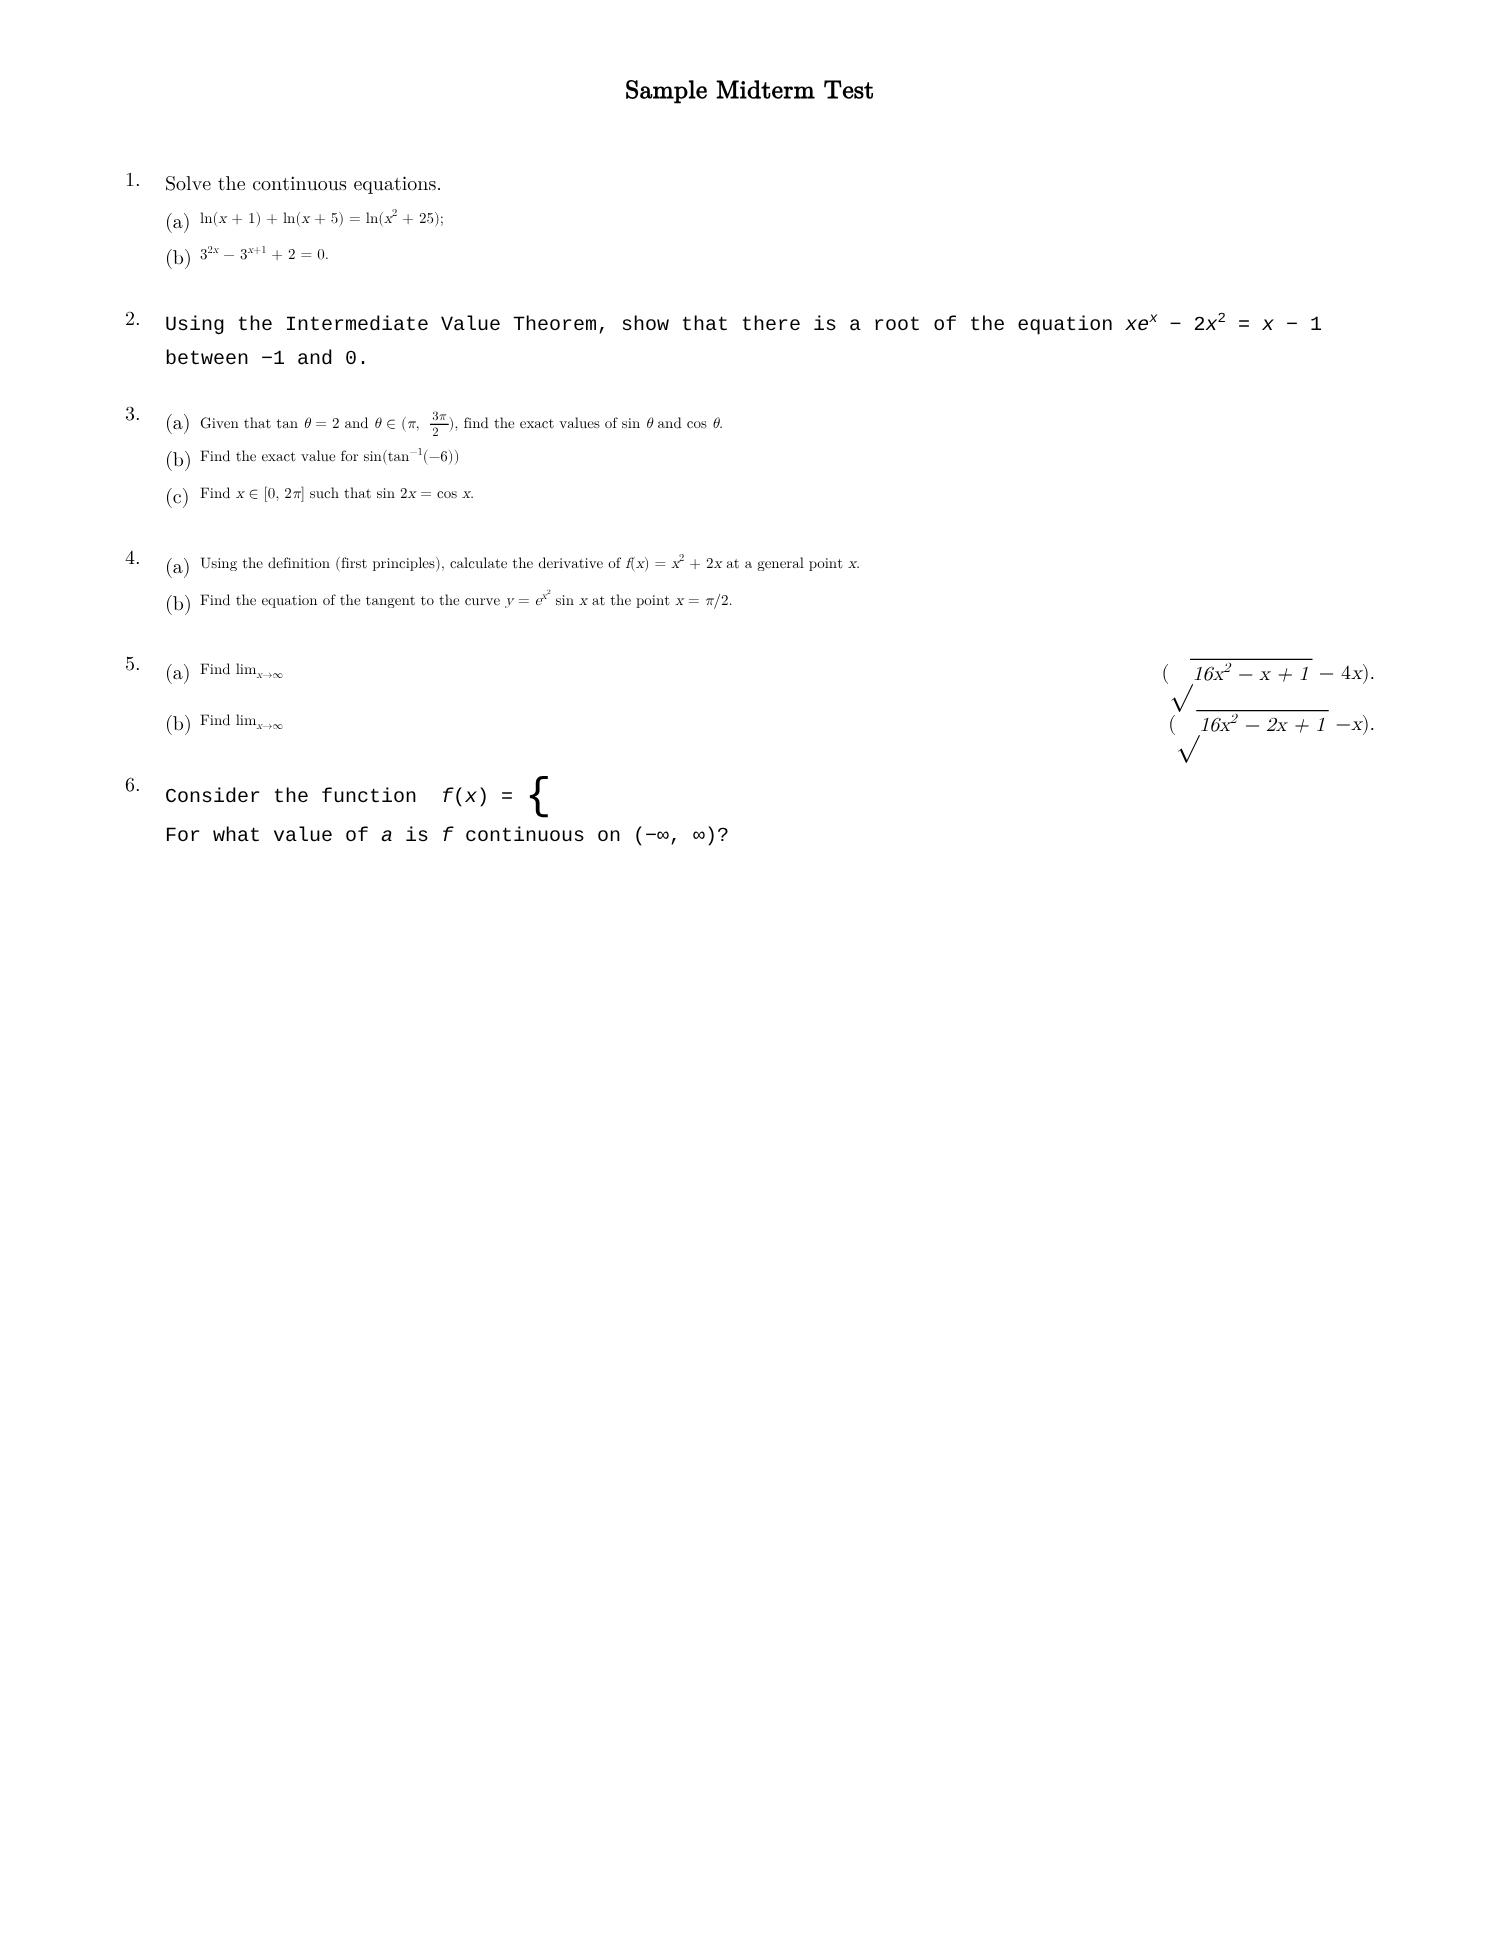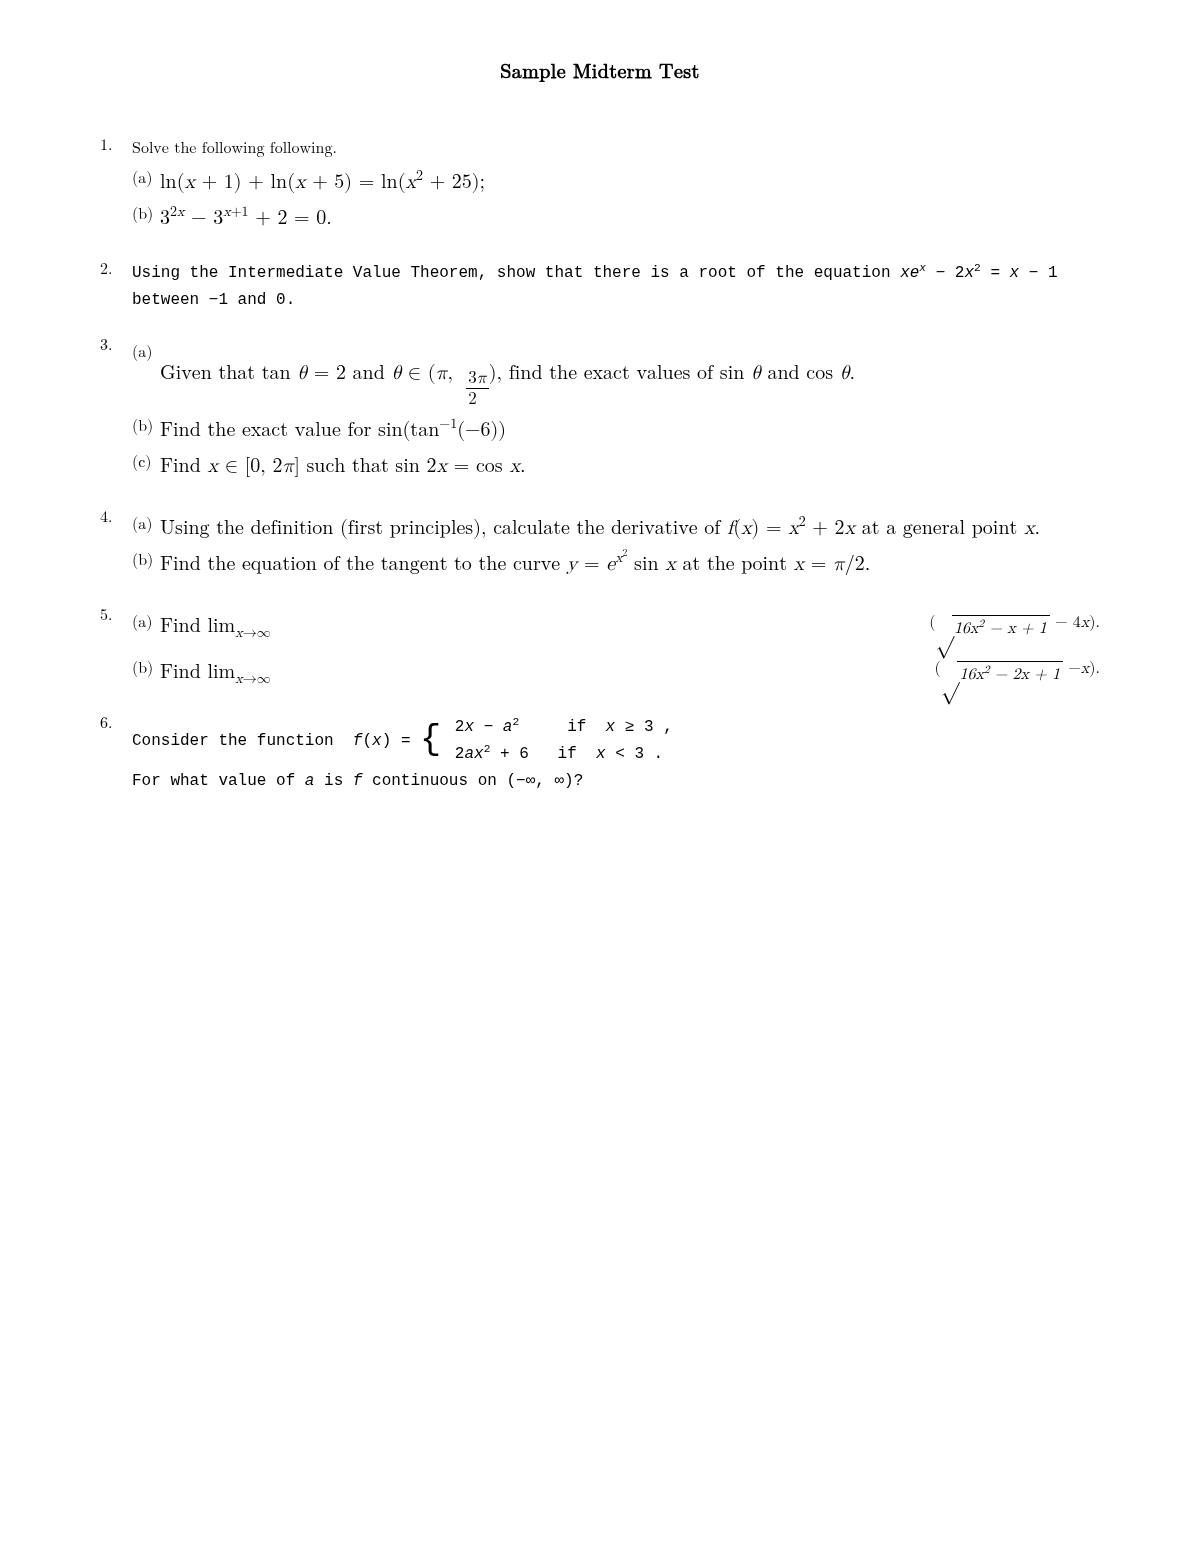--- a/index.html
+++ b/index.html
@@ -58,21 +58,21 @@
       margin-bottom: 4px;
     }
 
     .sub-label {
       min-width: 28px;
       font-size: 16px;
     }
 
     .sub-content {
       flex: 1;
-      font-size: 20px;
+      font-size: 12px;
       line-height: 1.6;
     }
 
     .math {
       font-style: italic;
     }
 
     sup {
       font-size: 0.7em;
       vertical-align: super;
@@ -81,21 +81,20 @@
 
     sub {
       font-size: 0.7em;
       vertical-align: sub;
       line-height: 0;
     }
 
     .frac {
       display: inline-block;
       vertical-align: middle;
-      margin-top: 28px;
     }
     .frac .num {
       display: block;
       border-bottom: 1px solid #000;
       padding: 0 2px;
       font-size: 0.85em;
       line-height: 1.2;
     }
     .frac .den {
       display: block;
@@ -154,21 +153,21 @@
 <body>
 
 <div>
   <h1 class="page-title">Sample Midterm Test</h1>
 
   <ol class="problem-list">
 
     <li class="problem">
       <span class="problem-number">1.</span>
       <div class="problem-content">
-        <span>Solve the following following.</span>
+        <span>Solve the continuous equations.</span>
         <ul class="sub-list">
           <li class="sub-item">
             <span class="sub-label">(a)</span>
             <span class="sub-content">
               ln(<span class="math">x</span> + 1) + ln(<span class="math">x</span> + 5) = ln(<span class="math">x</span><sup>2</sup> + 25);
             </span>
           </li>
           <li class="sub-item">
             <span class="sub-label">(b)</span>
             <span class="sub-content">
@@ -266,29 +265,20 @@
       </div>
     </li>
 
     <li class="problem">
       <span class="problem-number">6.</span>
       <div class="problem-content problem-text">
         Consider the function&nbsp;
         <span class="math">f</span>(<span class="math">x</span>) =
         <span class="piecewise">
           <span class="piecewise-brace">{</span>
-          <span class="piecewise-cases">
-            <span class="piecewise-case">
-              2<span class="math">x</span> − <span class="math">a</span><sup>2</sup>
-              &nbsp;&nbsp;&nbsp;&nbsp;if&nbsp; <span class="math">x</span> ≥ 3 ,
-            </span>
-            <span class="piecewise-case">
-              2<span class="math">ax</span><sup>2</sup> + 6 &nbsp;&nbsp;if&nbsp; <span class="math">x</span> &lt; 3 .
-            </span>
-          </span>
         </span>
         <br>
         <span>
           For what value of <span class="math">a</span> is <span class="math">f</span> continuous on (−∞, ∞)?
         </span>
       </div>
     </li>
 
   </ol>
 </div>

